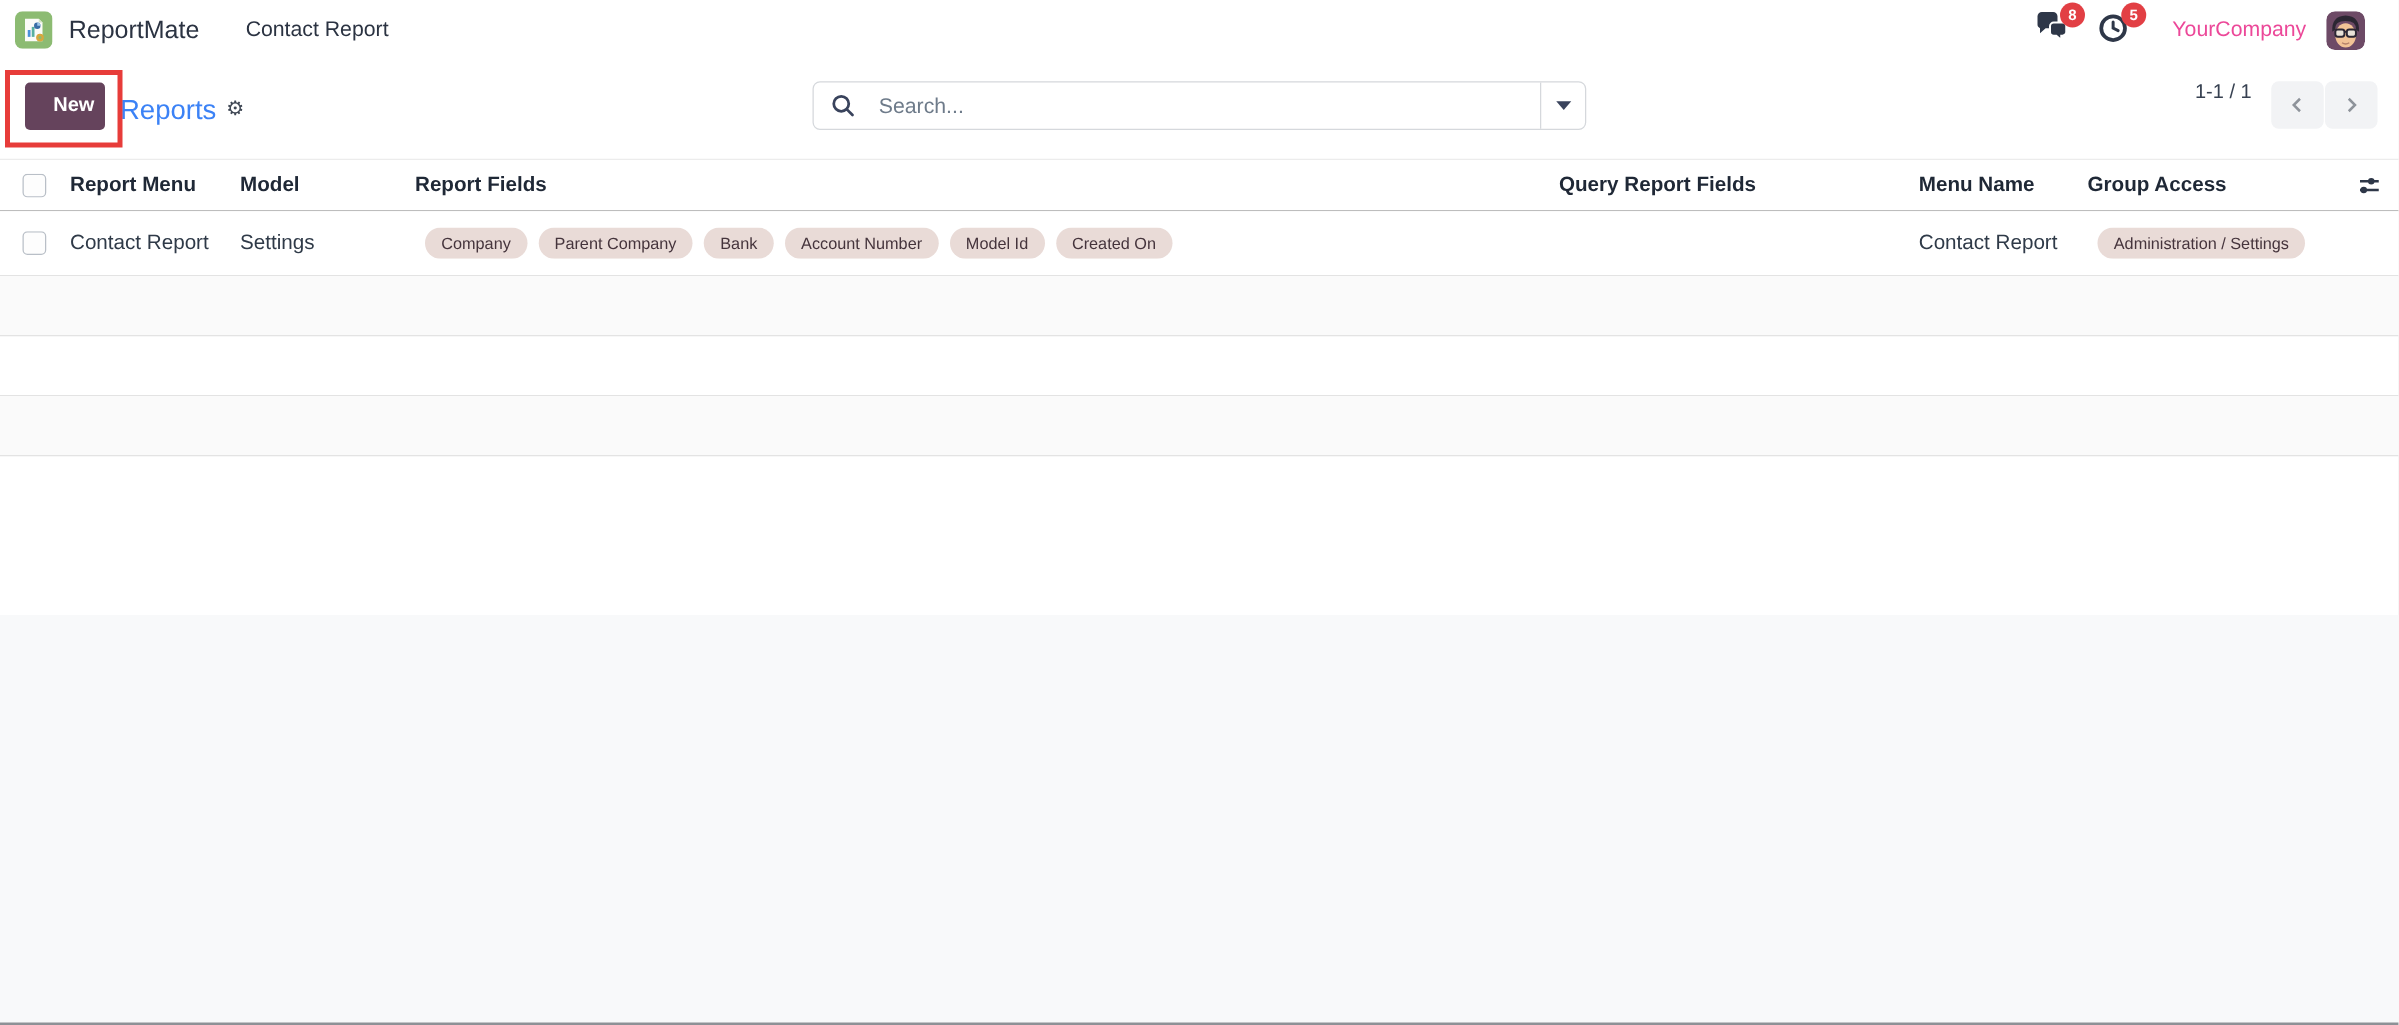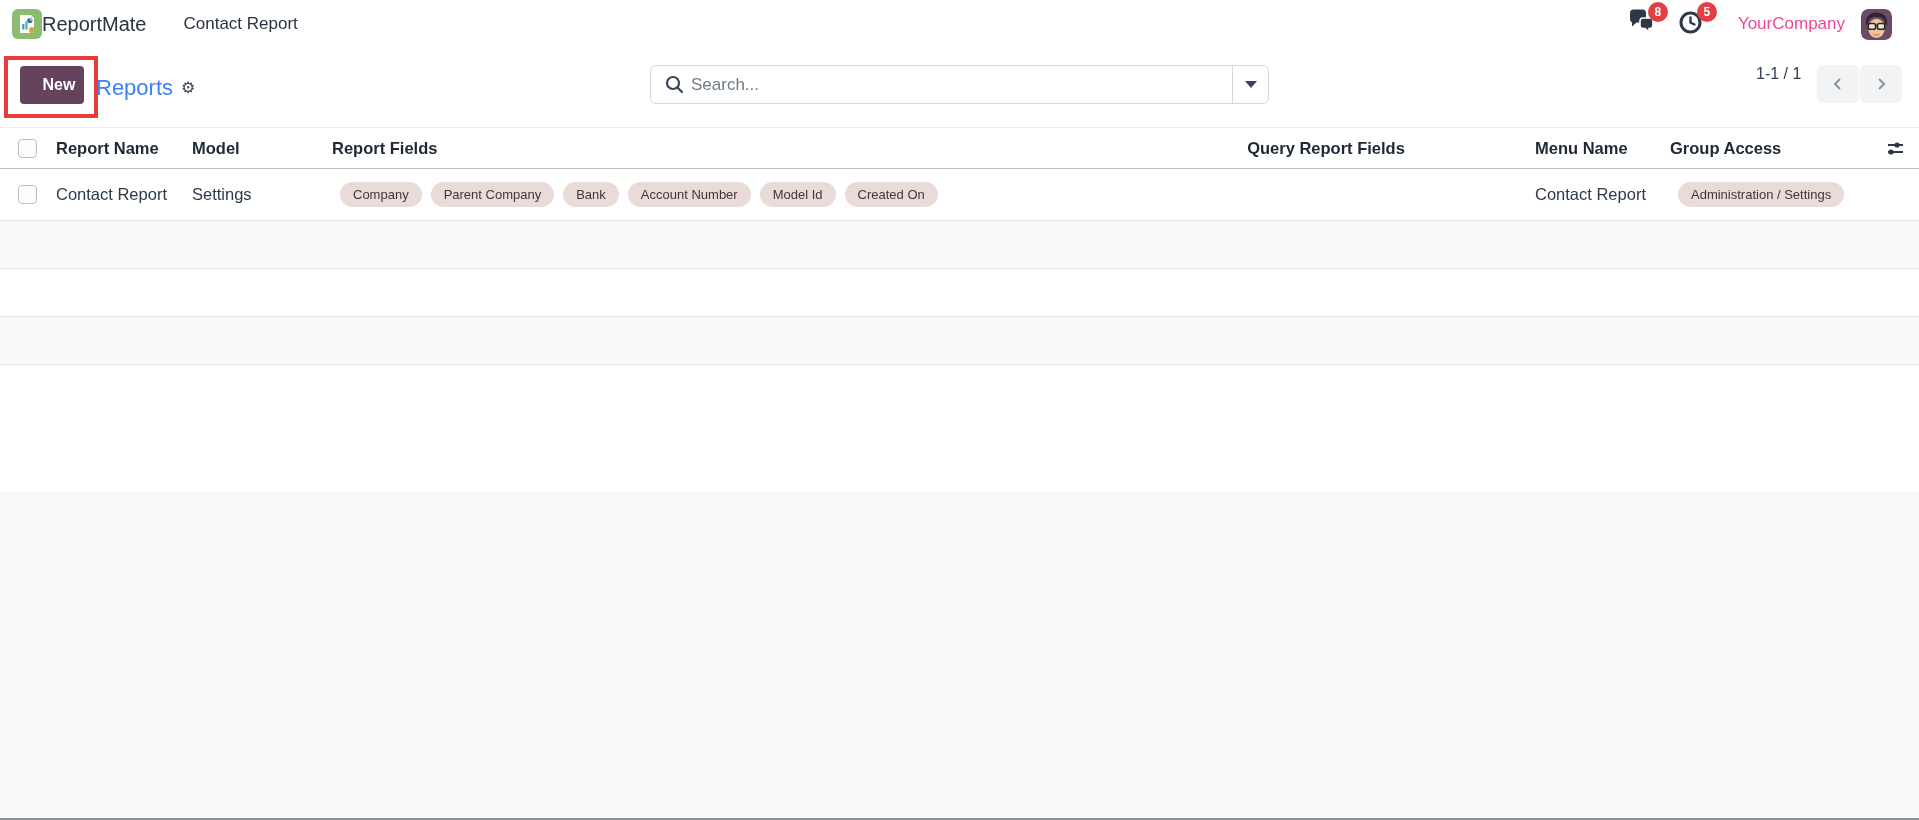--- a/index.html
+++ b/index.html
@@ -4,21 +4,21 @@
 <style>
   html,body{margin:0;padding:0;background:#e9e9e9;}
   .screen{
     position:relative;width:1919px;height:820px;background:#ffffff;overflow:hidden;
     font-family:"Liberation Sans",sans-serif;color:#374151;
   }
   
   .topbar{position:absolute;top:0;left:0;right:0;height:48px;display:flex;align-items:center;background:#fff;}
   .topbar-left{display:flex;align-items:center;padding-left:12px;}
   .app-logo{width:30px;height:30px;display:block;cursor:pointer;}
-  .app-name{font-size:20px;font-weight:500;color:#2b3342;cursor:pointer;}
+  .app-name{margin-left:13px;font-size:20px;font-weight:500;color:#2b3342;cursor:pointer;}
   .top-menu-item{margin-left:37px;font-size:17px;color:#2b3342;cursor:pointer;}
   .topbar-right{position:absolute;right:27px;top:0;height:48px;display:flex;align-items:center;}
   .icon-badge-wrap{position:relative;margin-right:24px;cursor:pointer;}
   .badge{
     position:absolute;top:-7px;right:-13px;min-width:20px;height:20px;border-radius:10px;
     background:var(--badge-red,#e23f44);color:#fff;font-size:12px;font-weight:700;
     display:flex;align-items:center;justify-content:center;padding:0 5px;box-sizing:border-box;
   }
   .company-name{font-size:17px;color:#ec4899;margin:0 16px 0 10px;cursor:pointer;}
   .avatar{width:31px;height:31px;border-radius:7px;overflow:hidden;display:block;cursor:pointer;}
@@ -35,21 +35,21 @@
   }
   .view-title-wrap{position:absolute;left:96px;top:0;height:79px;display:flex;align-items:center;}
   .view-title{font-size:22px;font-weight:400;color:#3b82f6;}
   .cog-glyph{font-size:16px;color:#3f4754;margin-left:8px;cursor:pointer;line-height:1;}
   .search-box{
     position:absolute;left:650px;top:17px;width:619px;height:39px;box-sizing:border-box;
     border:1px solid #d5d8dc;border-radius:6px;background:#fff;display:flex;align-items:stretch;
   }
   .search-main{flex:1;display:flex;align-items:center;padding-left:14px;}
   .search-input{
-    border:none;outline:none;flex:1;font-size:17px;color:#374151;margin-left:5px;background:transparent;
+    border:none;outline:none;flex:1;font-size:17px;color:#374151;margin-left:17px;background:transparent;
     font-family:"Liberation Sans",sans-serif;
   }
   .search-input::placeholder{color:#6e7b8a;opacity:1;}
   .search-caret-seg{
     width:35px;border-left:1px solid #d5d8dc;display:flex;align-items:center;justify-content:center;cursor:pointer;
   }
   .caret-down{width:0;height:0;border-left:6px solid transparent;border-right:6px solid transparent;border-top:7px solid #39435c;}
   .pager{position:absolute;left:1756px;top:17px;height:39px;display:flex;}
   .pager-text{font-size:16px;color:#374151;margin-right:15px;white-space:nowrap;}
   .pager-btn{
@@ -171,21 +171,21 @@
       </button>
     </div>
   </div>
 
   <div class="list">
 
     <div class="lrow header">
       <div class="cell c-check">
         <span class="checkbox"></span>
       </div>
-      <div class="cell c-name">Report Name</div>
+      <div class="cell c-name">Report Menu</div>
       <div class="cell c-model">Model</div>
       <div class="cell c-fields">Report Fields</div>
       <div class="cell c-query">Query Report Fields</div>
       <div class="cell c-menu">Menu Name</div>
       <div class="cell c-group">Group Access</div>
       <div class="cell c-settings">
         <button class="sliders-btn">
           <svg width="22" height="19" viewBox="0 0 22 19">
             <line x1="2" y1="6" x2="20" y2="6" stroke="#2e3748" stroke-width="2"></line>
             <circle cx="14" cy="6" r="2.6" fill="#2e3748"></circle>

